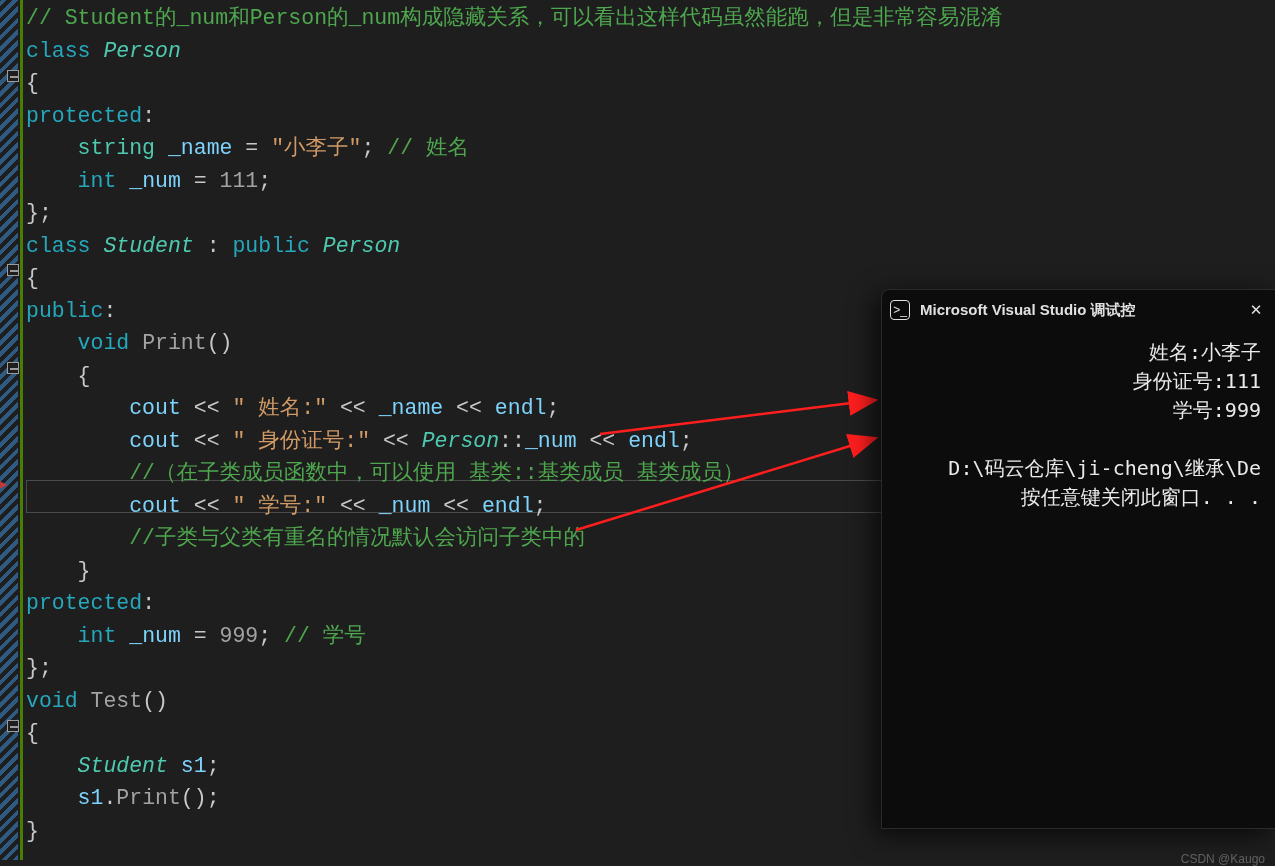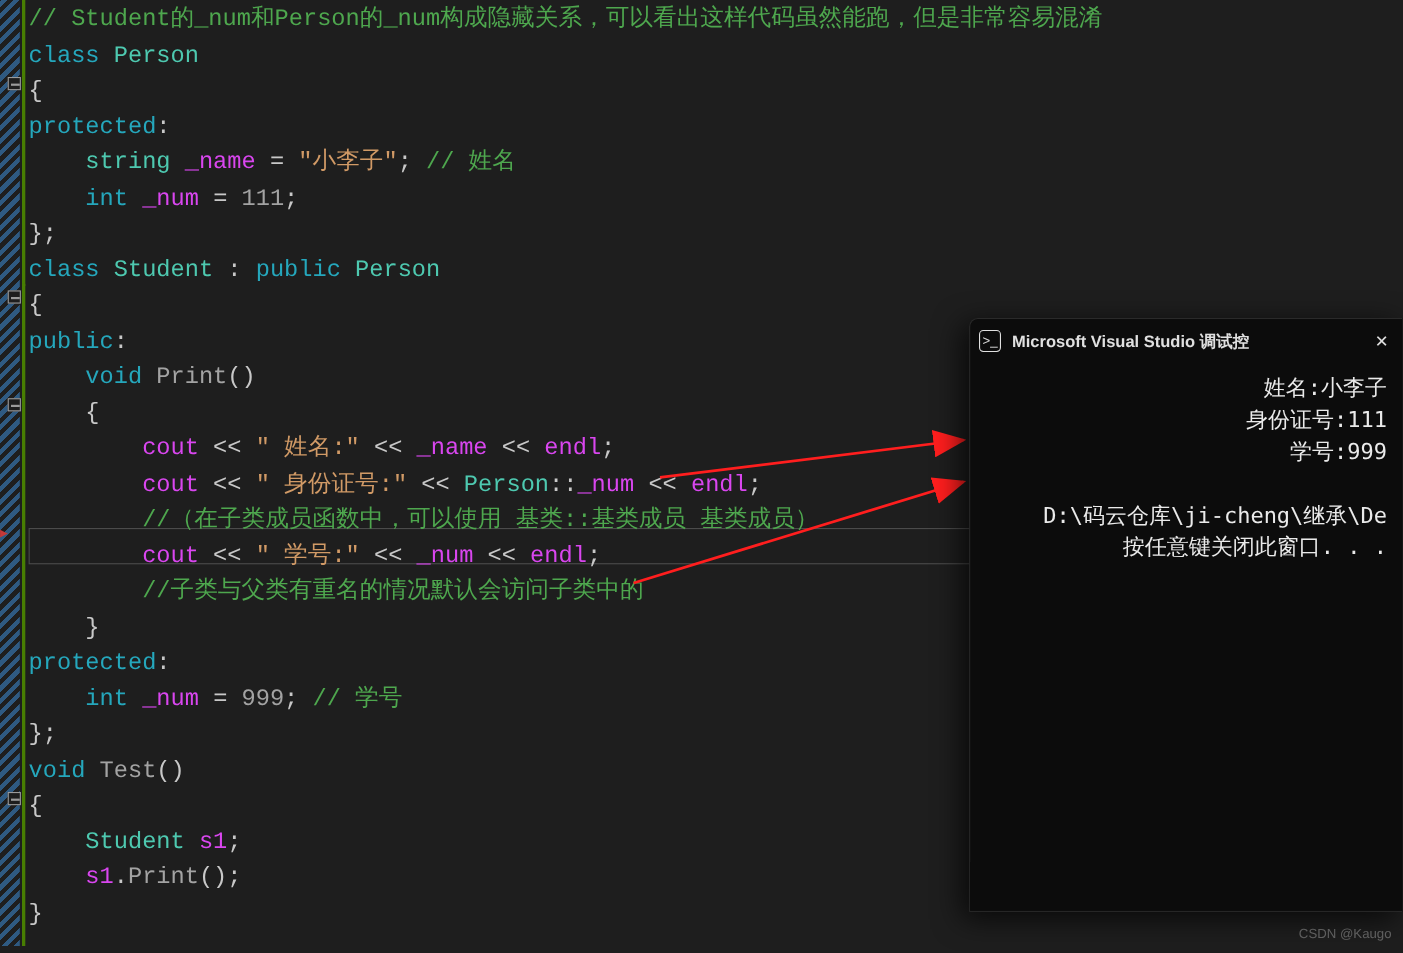--- a/index.html
+++ b/index.html
@@ -25,22 +25,22 @@
   .cb1 { top:0; height:260px; }
   .cb2 { top:258px; height:602px; }
   .code { position:absolute; left:26px; top:2px; }
   .c-comment { color:#4ea74e; }
   .c-key { color:#25a7bc; }
   .c-type { color:#4ec9b0; }
   .c-punc { color:#c8c8c8; }
   .c-string { color:#d19a66; }
   .c-num { color:#a3a3a3; }
   .c-func { color:#a3a3a3; }
-  .c-ident { color:#d946ef; }
-  .c-class { color:#4ec9b0; }
+  .c-ident { color:#7dd3fc; }
+  .c-class { color:#4ec9b0;font-style:italic; }
   .fold-box {
     position:absolute; left:7px; width:12px; height:12px;
     background:#1e1e1e; border:1px solid #9b9b9b;
   }
   .fold-box::before, .fold-box::after { content:""; position:absolute; background:#9b9b9b; }
   .fold-box::before { left:2px; top:5px; width:8px; height:2px; }
   .fb1 { top:70px; } .fb2 { top:264px; } .fb3 { top:362px; } .fb4 { top:720px; }
   .hl-line {
     position:absolute; left:26px; top:480px; width:1246px; height:33px;
     border:1px solid #4b4b4b;
@@ -66,21 +66,21 @@
     font-size:12px; font-weight:normal;
   }
   .console-x { margin-left:auto; width:22px; text-align:center; color:#e0e0e0; cursor:default; font-weight:normal; }
   .console-body {
     padding:8px 14px; color:#eaeaea;
     font-family:"NSimSun","SimSun","Consolas",monospace; font-size:20px; line-height:29px;
     white-space:pre;
     text-align:right;
   }
   .watermark {
-    position:absolute; right:10px; bottom:10px;
+    position:absolute; right:10px; bottom:0;
     font-family:Arial,sans-serif; font-size:12px; color:rgba(220,220,220,.35);
   }
   .arrow-canvas { position:absolute; left:0; top:0; pointer-events:none; }
 </style>
 </head>
 <body>
 
 <div class="code-pane">
   <div class="gutter"></div>
   <div class="change-bar cb1"></div>

